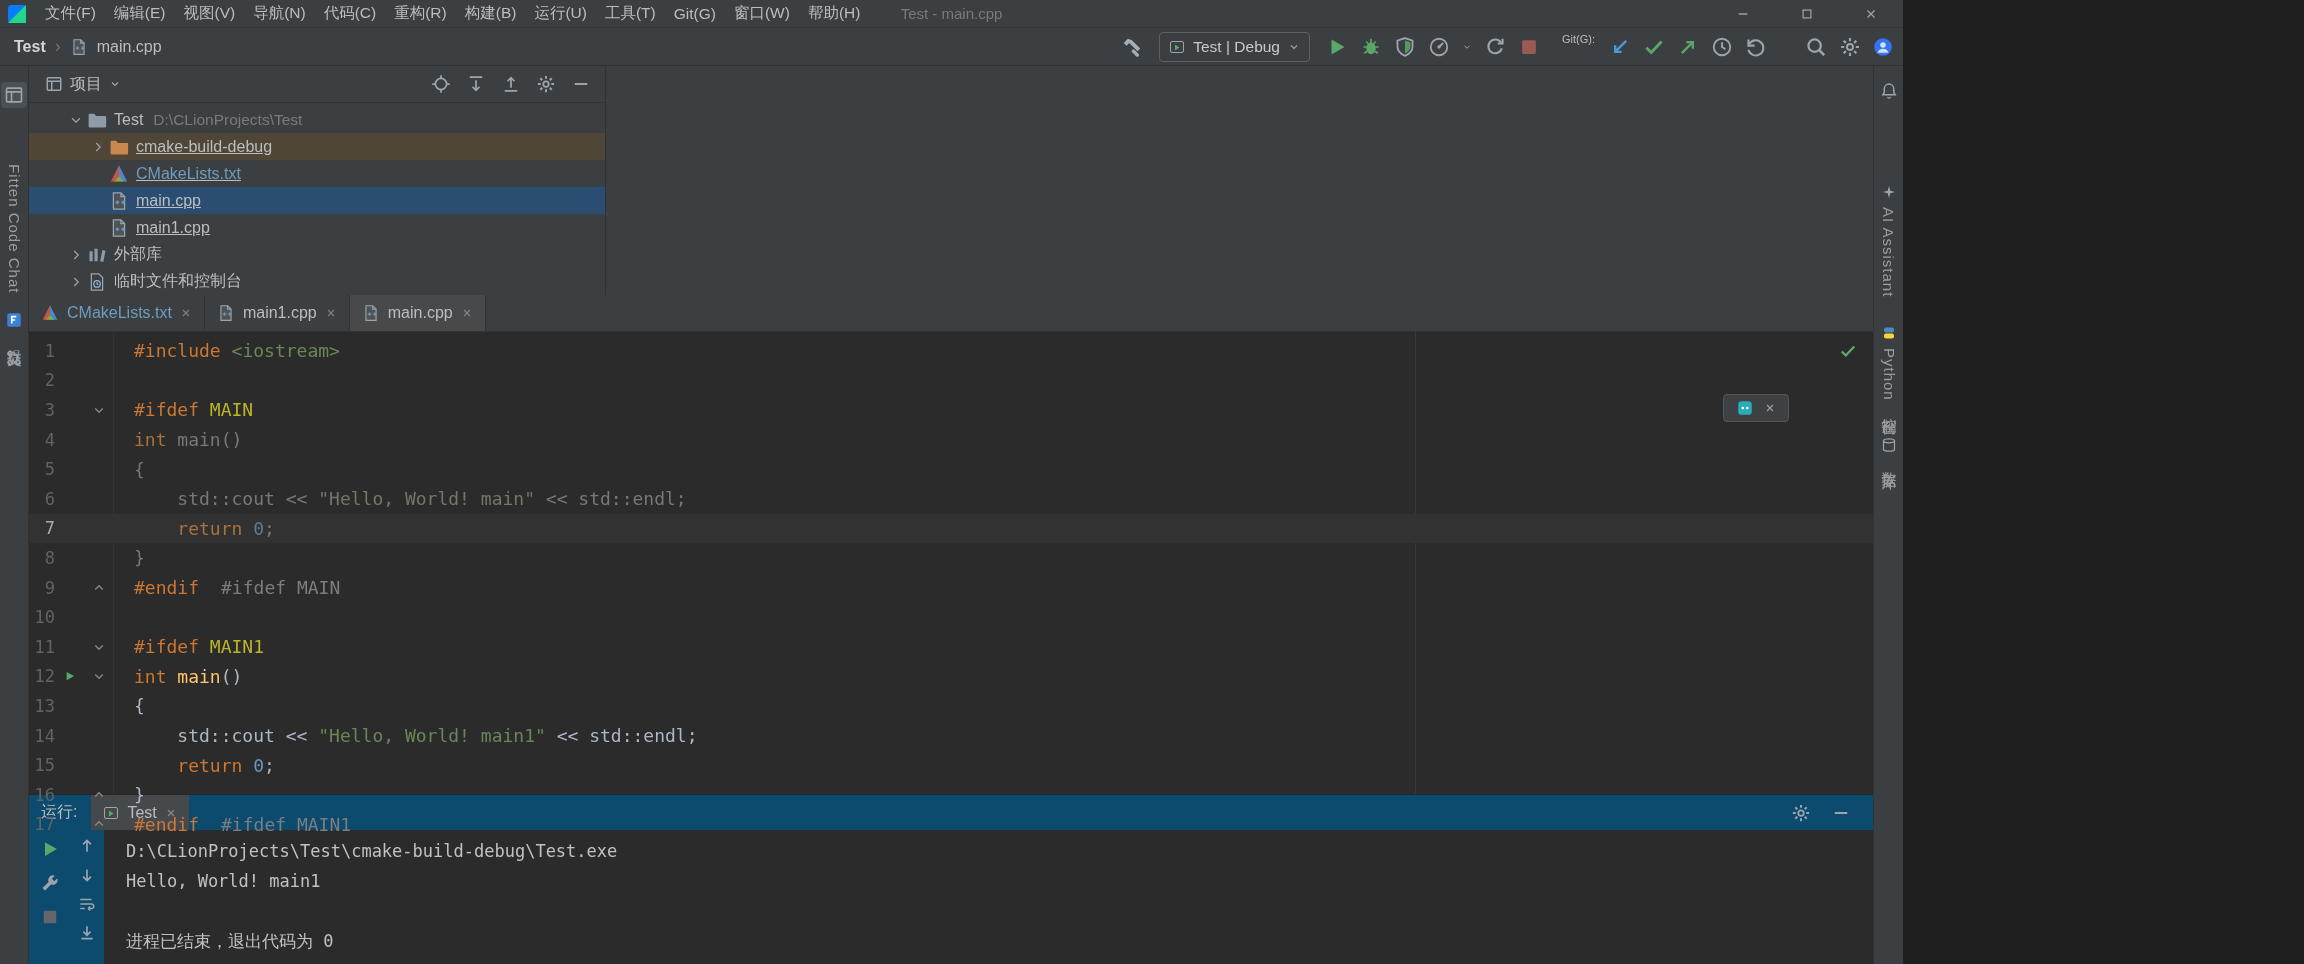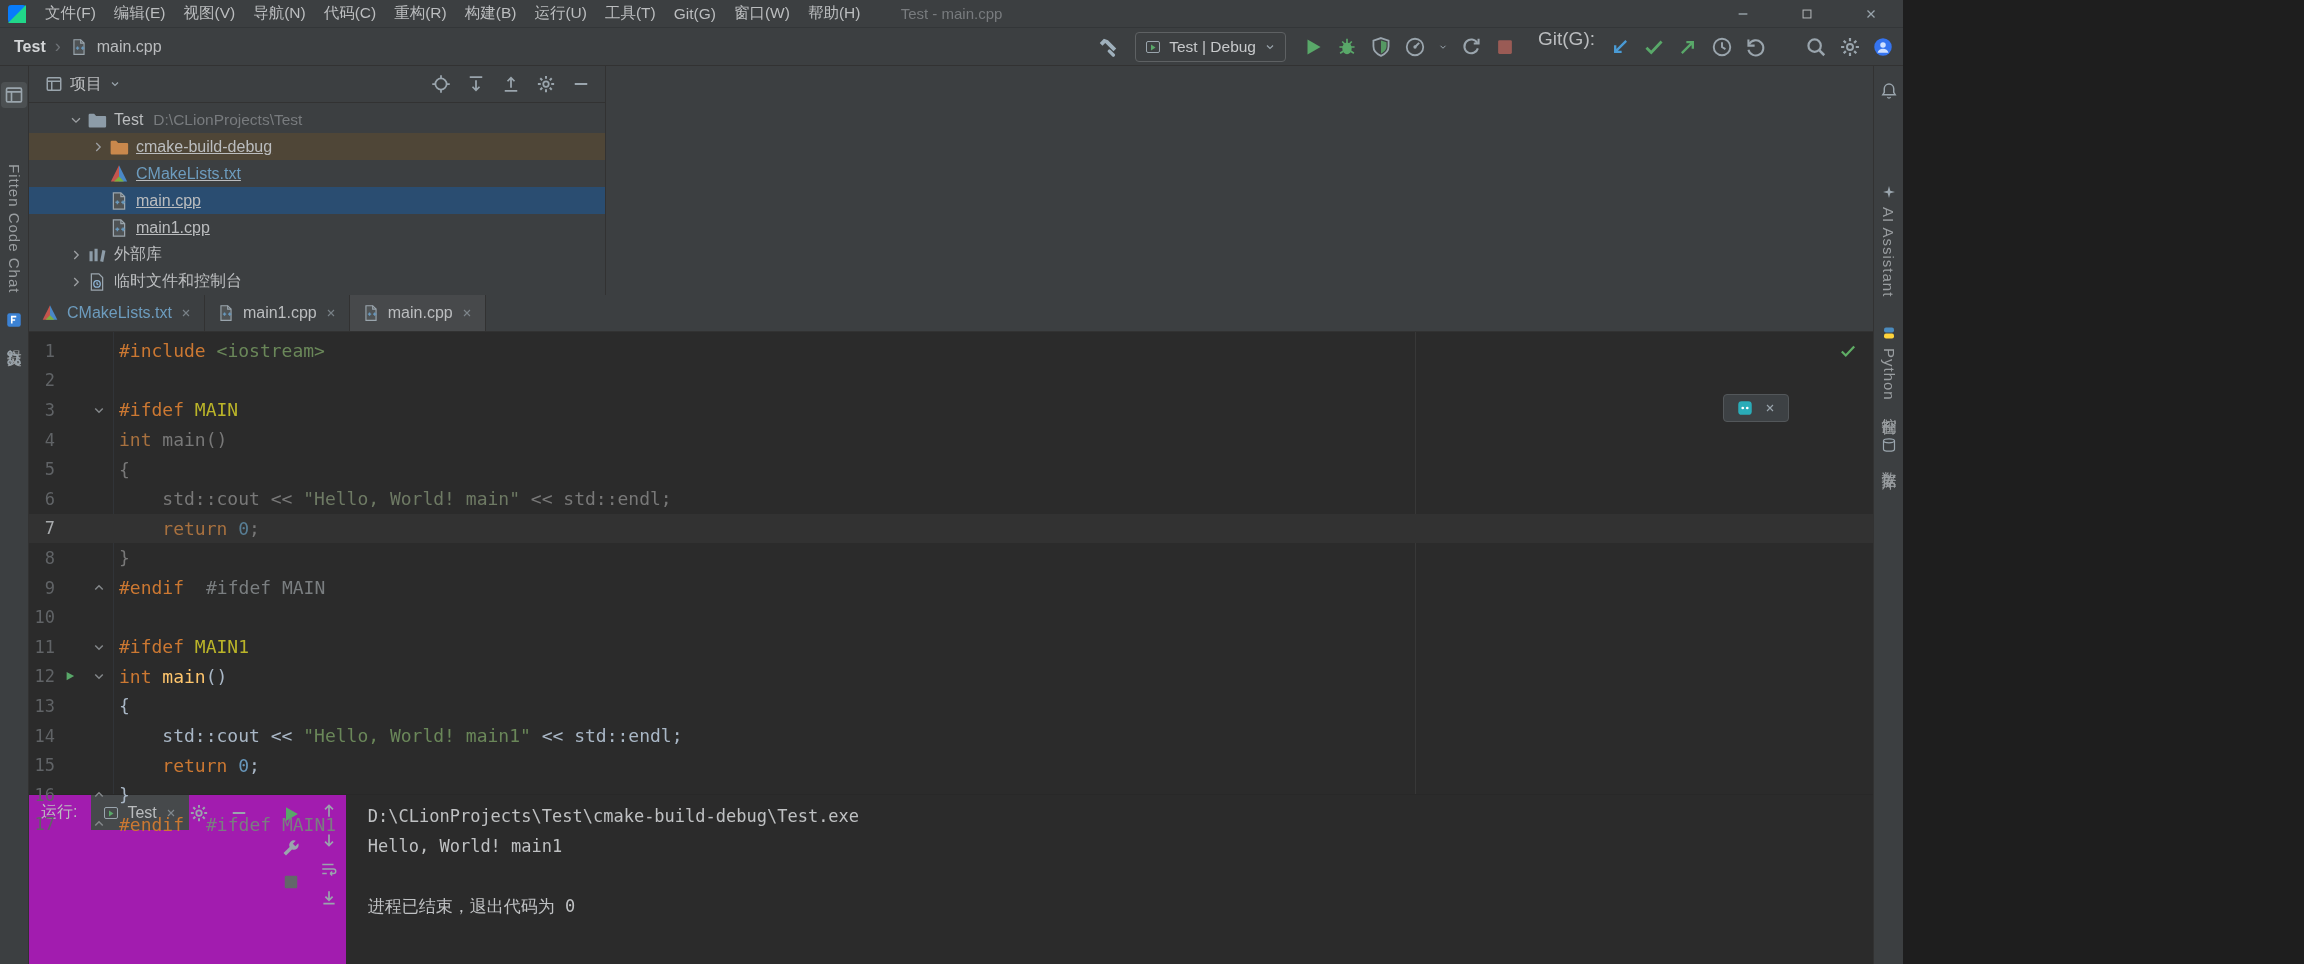--- a/index.html
+++ b/index.html
@@ -26,21 +26,21 @@
   .toolbar { height:38px; display:flex; align-items:center; padding:0 10px 0 14px;
              border-bottom:1px solid #323232; background:#3c3f41; }
   .crumbs { display:flex; align-items:center; gap:9px; }
   .crumb-project { font-weight:bold; color:#d3d5d7; font-size:16px; }
   .crumb-sep { color:#6f7377; font-size:18px; }
   .crumb-file { color:#bbbdbf; font-size:16px; }
   .tb-right { margin-left:auto; display:flex; align-items:center; gap:12px; }
   .combo { display:flex; align-items:center; gap:8px; border:1px solid #5e6163; border-radius:4px;
            height:30px; padding:0 9px; font-size:15.5px; color:#c7c9cb; margin:0 4px; }
   .tb-sep { width:14px; }
-  .git-label { font-size:19px; color:#bbbdbf; margin:0 2px 16px 10px; }
+  .git-label { font-size:11px; color:#bbbdbf; margin:0 2px 16px 10px; }
 
   
   .main-wrap { display:flex; height:898px; }
   .stripe { width:29px; background:#3c3f41; display:flex; flex-direction:column; align-items:center; }
   .stripe-left { border-right:1px solid #323232; padding-top:16px; }
   .stripe-right { width:30px; border-left:1px solid #323232; padding-top:16px; }
   .vtext { writing-mode:vertical-rl; font-size:15px; color:#9a9ea1; letter-spacing:1px; }
   .tw-btn { border-radius:4px; padding:3px; }
   .tw-btn.active { background:#4c5052; }
   .center-col { flex:1; display:flex; flex-direction:column; min-width:0; }
@@ -73,33 +73,33 @@
   .editor { flex:1; position:relative; font-family:"DejaVu Sans Mono",monospace; font-size:18px; }
   .gutter-sep { position:absolute; left:84px; top:0; bottom:0; width:1px; background:#313438; }
   .margin-guide { position:absolute; left:1386px; top:0; bottom:0; width:1px; background:#383838; }
   .lines { position:absolute; inset:0; padding-top:4px; }
   .eline { height:29.6px; display:flex; align-items:center; white-space:pre; }
   .eline.active { background:#323232; }
   .eline .ln { width:26px; text-align:right; color:#606366; font-size:17px; flex:none; }
   .eline.active .ln { color:#a8abad; }
   .eline .runc { width:30px; flex:none; display:flex; justify-content:center; }
   .eline .foldc { width:28px; flex:none; display:flex; justify-content:center; }
-  .eline .code { padding-left:6px; }
+  .eline .code { padding-left:6px;margin-left:15px; }
   .ck{color:#cc7832} .cm{color:#bbb529} .cs{color:#6a8759} .cn{color:#6897bb}
   .cf{color:#ffc66d} .cd{color:#a9b7c6} .cg{color:#787878} .cgk{color:#a8713f}
   .cgs{color:#6e7a64} .cgn{color:#587e95}
   .ch{color:#7a7e80; margin-left:22px;}
   .inspect-ok { position:absolute; top:10px; right:16px; }
   .float-widget { position:absolute; top:62px; right:84px; width:66px; height:28px;
                   background:#3d4144; border:1px solid #53575a; border-radius:4px;
                   display:flex; align-items:center; justify-content:center; gap:10px; }
 
   
-  .bottom-panel { height:170px; background:#a21caf; border-top:1px solid #282828;
-                  display:flex; flex-direction:row; }
+  .bottom-panel { height:170px; background:#0c4a6e; border-top:1px solid #282828;
+                  display:flex; flex-direction:column; }
   .rp-tabbar { height:35px; display:flex; align-items:center; padding:0 12px; flex:none; }
   .rp-label { font-size:16px; color:#bbbdbf; margin-right:14px; }
   .rp-tab { height:35px; display:flex; align-items:center; gap:8px; padding:0 12px;
             background:#46494b; font-size:16px; }
   .rp-actions { margin-left:auto; display:flex; gap:20px; align-items:center; padding-right:10px; }
   .console { flex:1; display:flex; min-height:0; }
   .cg1 { width:41px; display:flex; flex-direction:column; align-items:center; gap:14px; padding-top:9px; }
   .cg2 { width:34px; display:flex; flex-direction:column; align-items:center; gap:11px; padding-top:7px; }
   .cout { flex:1; background:#2b2b2b; font-family:"DejaVu Sans Mono",monospace; font-size:17px;
           color:#bfc1c3; padding:6px 0 0 22px; line-height:30px; white-space:pre; }

